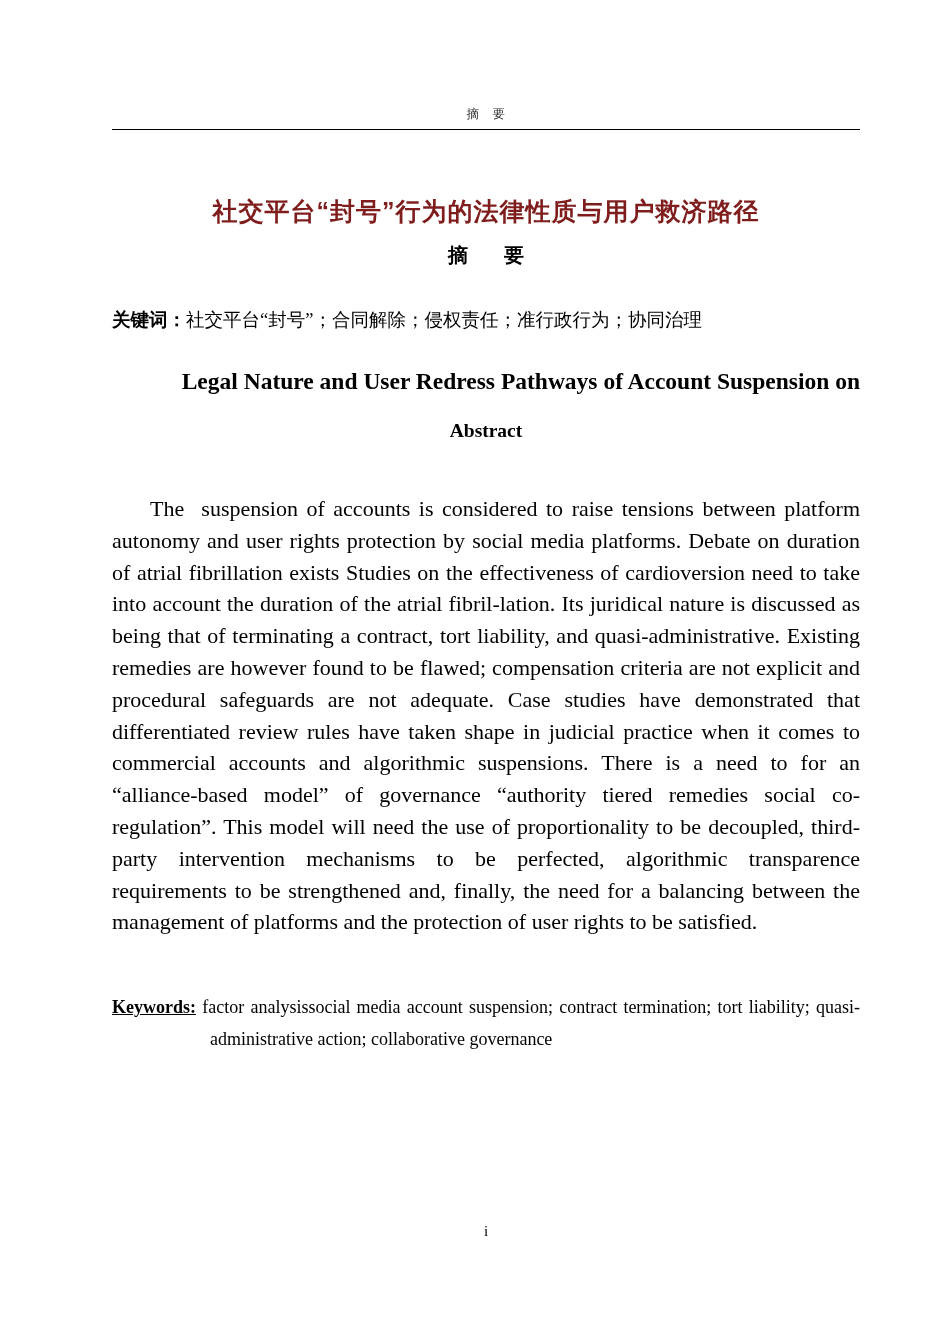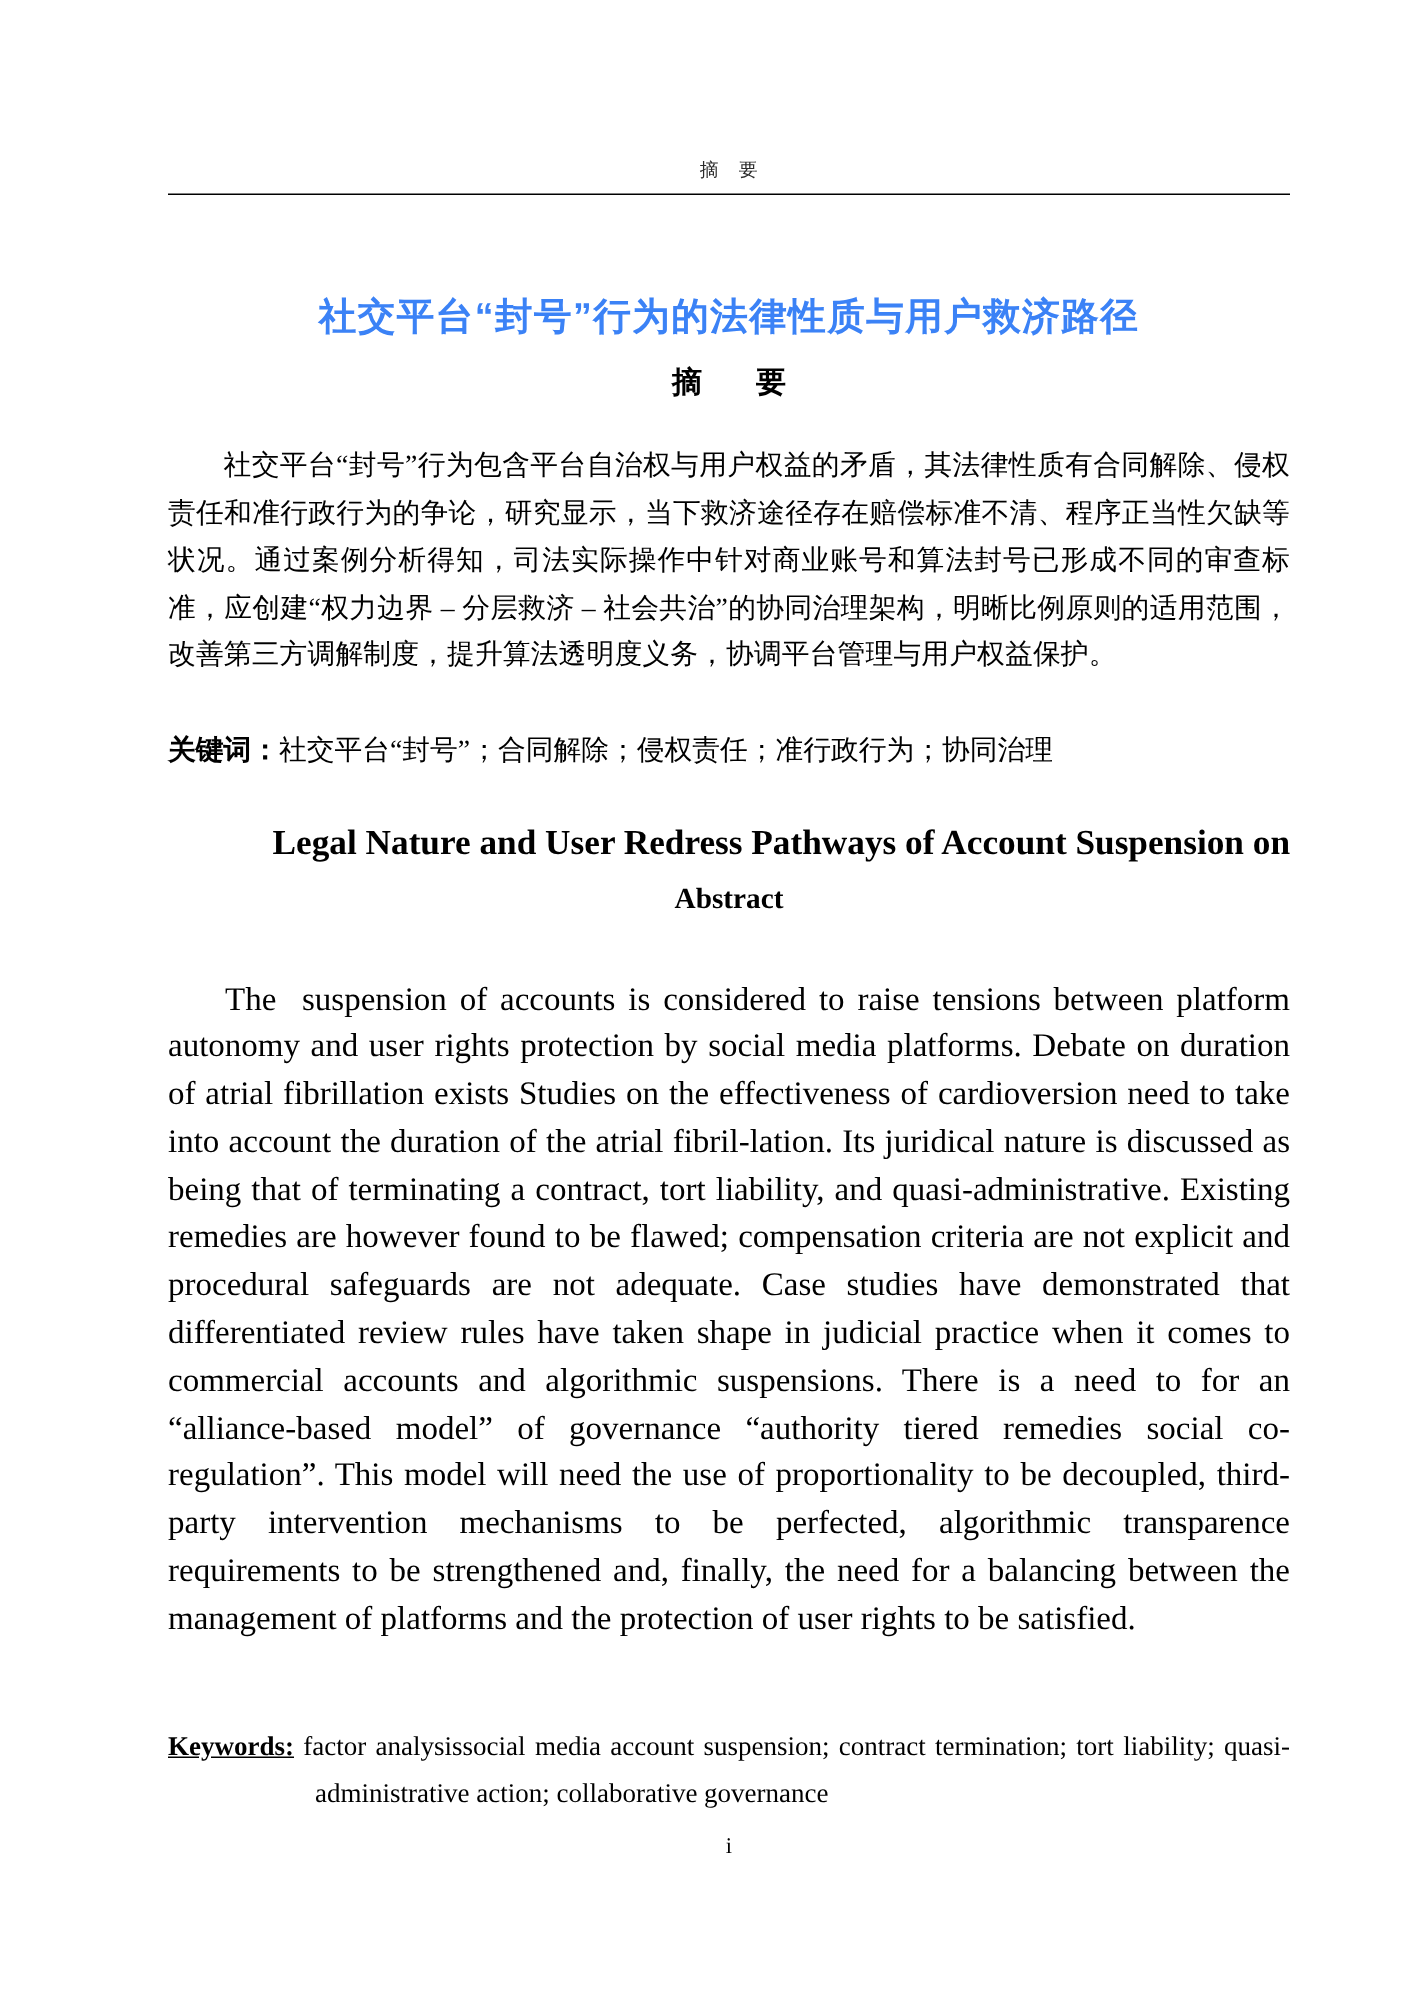--- a/index.html
+++ b/index.html
@@ -59,21 +59,21 @@
     width: 748px;
   }
 
   
   .cn-title {
     font-family: "Liberation Sans", "DejaVu Sans", sans-serif;
     font-size: 25px;
     line-height: 40px;
     text-align: center;
     letter-spacing: 1px;
-    color: #3b82f6;
+    color: #7f1d1d;
     margin: 0;
     padding-top: 11px;
   }
   .cn-abstract-label {
     font-family: "Liberation Sans", "DejaVu Sans", sans-serif;
     font-weight: bold;
     font-size: 20px;
     line-height: 38px;
     text-align: center;
     letter-spacing: 8px;
@@ -118,21 +118,21 @@
     text-align: right;
     margin: 0;
     padding-top: 30px;
   }
   .en-abstract-label {
     font-family: "Liberation Serif", "DejaVu Serif", serif;
     font-weight: bold;
     font-size: 19.5px;
     line-height: 29px;
     text-align: center;
-    margin: 4px;
+    margin: 16px;
     padding-top: 3px;
   }
 
   
   .en-body {
     font-family: "Liberation Serif", "DejaVu Serif", serif;
     font-size: 22px;
     line-height: 31.8px;
     text-align: justify;
     text-align-last: left;
@@ -183,21 +183,20 @@
     <span class="header-text">摘　要</span>
   </div>
   <div class="header-rule"></div>
 
   <div class="content">
 
     <h1 class="cn-title">社交平台“封号”行为的法律性质与用户救济路径</h1>
 
     <h2 class="cn-abstract-label">摘　要</h2>
 
-    <p class="cn-body">社交平台“封号”行为包含平台自治权与用户权益的矛盾，其法律性质有合同解除、侵权责任和准行政行为的争论，研究显示，当下救济途径存在赔偿标准不清、程序正当性欠缺等状况。通过案例分析得知，司法实际操作中针对商业账号和算法封号已形成不同的审查标准，应创建“权力边界 – 分层救济 – 社会共治”的协同治理架构，明晰比例原则的适用范围，改善第三方调解制度，提升算法透明度义务，协调平台管理与用户权益保护。</p>
 
     <p class="cn-keywords">
       <span class="kw-label">关键词：</span><span>社交平台“封号”；合同解除；侵权责任；准行政行为；协同治理</span>
     </p>
 
     <h1 class="en-title">
       <span>Legal Nature and User Redress Pathways of Account Suspension on</span><br>
     </h1>
 
     <h2 class="en-abstract-label">Abstract</h2>

